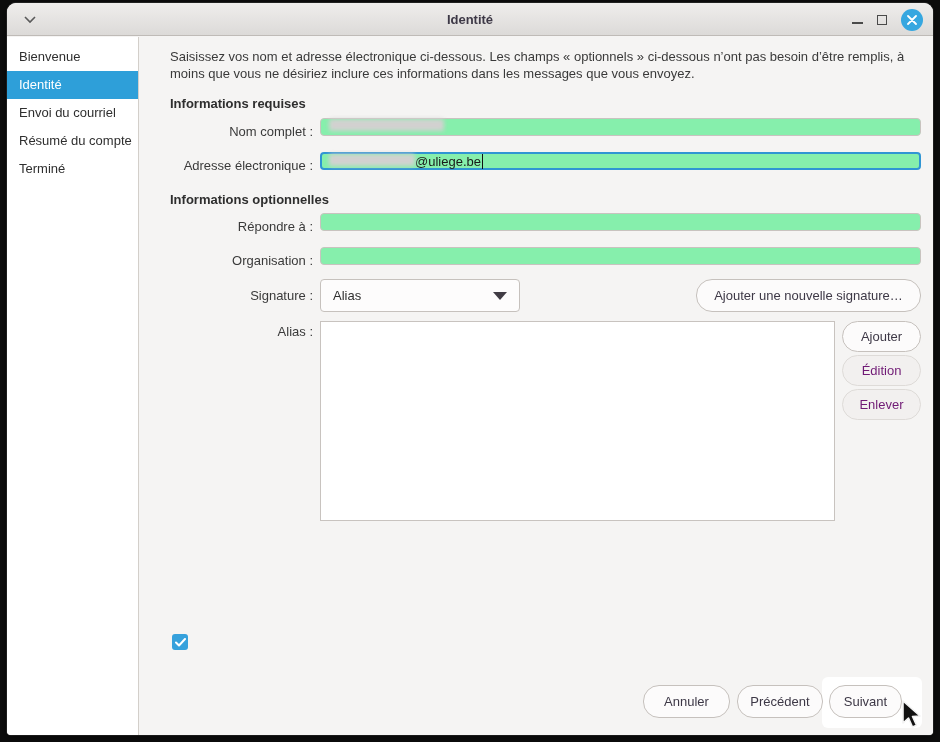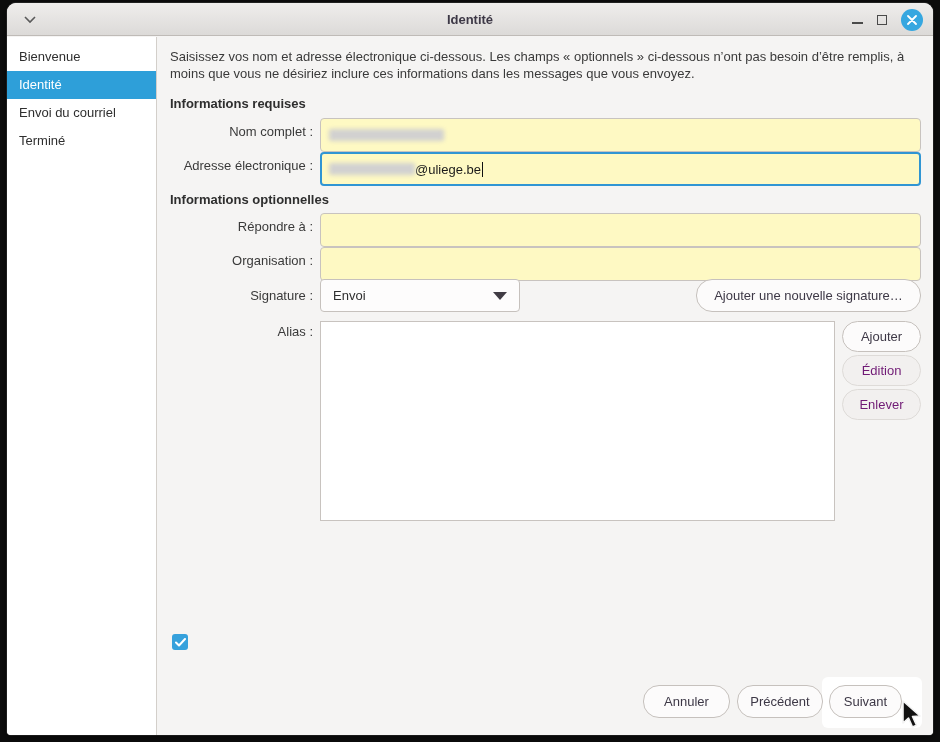--- a/index.html
+++ b/index.html
@@ -23,40 +23,40 @@
   }
   .tb-controls { position:absolute; right:10px; top:0; height:33px; display:flex; align-items:center; gap:14px; }
   .tb-min { width:11px; height:2px; background:#4a4a4a; margin-top:6px; }
   .tb-max { width:10px; height:10px; border:1.5px solid #4a4a4a; background:transparent; }
   .tb-close {
     width:22px; height:22px; border-radius:50%; background:#36a7e0;
     display:flex; align-items:center; justify-content:center;
   }
   
   .sidebar {
-    position:absolute; left:0; top:34px; width:150px; height:698px;
+    position:absolute; left:0; top:34px; width:132px; height:698px;
     background:#ffffff; border-right:1px solid #d3cfca; padding-top:6px;
   }
   .side-item {
     height:28px; line-height:28px; padding-left:12px;
     font-size:13px; color:#2f2f2f; white-space:nowrap; overflow:hidden;
   }
   .side-item.selected { background:#2e9fd9; color:#ffffff; }
   
   .content { position:absolute; left:151px; top:34px; width:775px; height:698px; background:#f5f4f3; }
   .abs { position:absolute; }
   .intro { left:163px; top:45px; width:762px; font-size:13px; line-height:17px; color:#3a3a3a; }
   .section-h { left:163px; font-size:13px; font-weight:bold; color:#2e2e2e; }
   .f-label {
     left:156px; width:150px; text-align:right; font-size:13px; color:#3a3a3a; white-space:nowrap;
   }
   .t-input {
-    left:313px; width:601px; height:34px; background:#fef9c3;
+    left:313px; width:601px; height:18px; background:#86efac;
     border:1px solid #c8c3bf; border-radius:4px;
-    display:flex; align-items:center; padding:0 8px; font-size:13px; color:#1a1a1a;
+    display:flex; padding:0 8px; font-size:13px; color:#1a1a1a;
   }
   input.t-input { outline:none; font-family:"Liberation Sans", sans-serif; position:absolute; }
   .t-input.focused { border:2px solid #3095d3; padding:0 7px; }
   .redact { display:inline-block; height:12px; background:#d2d1d0; border-radius:2px; filter:blur(2px); }
   .caret { display:inline-block; width:1px; height:15px; background:#111; margin-left:1px; }
   .dropdown {
     left:313px; width:200px; height:33px; background:#fdfcfc;
     border:1px solid #c6c1bd; border-radius:4px;
     display:flex; align-items:center; padding:0 12px; font-size:13px; color:#2e2e2e;
   }
@@ -99,20 +99,21 @@
           <path d="M1,1 L9,9 M9,1 L1,9" stroke="#ffffff" stroke-width="1.8" stroke-linecap="round"></path>
         </svg>
       </div>
     </div>
   </div>
 
   <div class="sidebar">
     <div class="side-item">Bienvenue</div>
     <div class="side-item selected">Identité</div>
     <div class="side-item">Envoi du courriel</div>
+    <div class="side-item">Résumé du compte</div>
     <div class="side-item">Terminé</div>
   </div>
 
   <div class="content"></div>
 
   <div class="abs intro">Saisissez vos nom et adresse électronique ci-dessous. Les champs « optionnels » ci-dessous n’ont pas besoin d’être remplis, à moins que vous ne désiriez inclure ces informations dans les messages que vous envoyez.</div>
 
   <div class="abs section-h" style="top:93px;">Informations requises</div>
 
   <div class="abs f-label" style="top:121px;">Nom complet :</div>
@@ -130,21 +131,21 @@
   <div class="abs section-h" style="top:189px;text-align:right;">Informations optionnelles</div>
 
   <div class="abs f-label" style="top:216px;">Répondre à :</div>
   <input class="t-input abs" style="top: 210px;" value="">
 
   <div class="abs f-label" style="top:250px;">Organisation :</div>
   <input class="t-input abs" style="top: 244px;" value="">
 
   <div class="abs f-label" style="top:285px;">Signature :</div>
   <div class="abs dropdown" style="top:276px;">
-    <span>Envoi</span>
+    <span>Alias</span>
     <span class="dd-arrow"></span>
   </div>
   <div class="abs btn" style="left:689px; top:276px; width:225px; height:33px;">Ajouter une nouvelle signature…</div>
 
   <div class="abs f-label" style="top:321px;">Alias :</div>
   <div class="abs alias-list"></div>
   <div class="abs btn" style="left:835px; top:318px; width:79px; height:31px;">Ajouter</div>
   <div class="abs btn disabled" style="left:835px; top:352px; width:79px; height:31px;">Édition</div>
   <div class="abs btn disabled" style="left:835px; top:386px; width:79px; height:31px;">Enlever</div>
 

